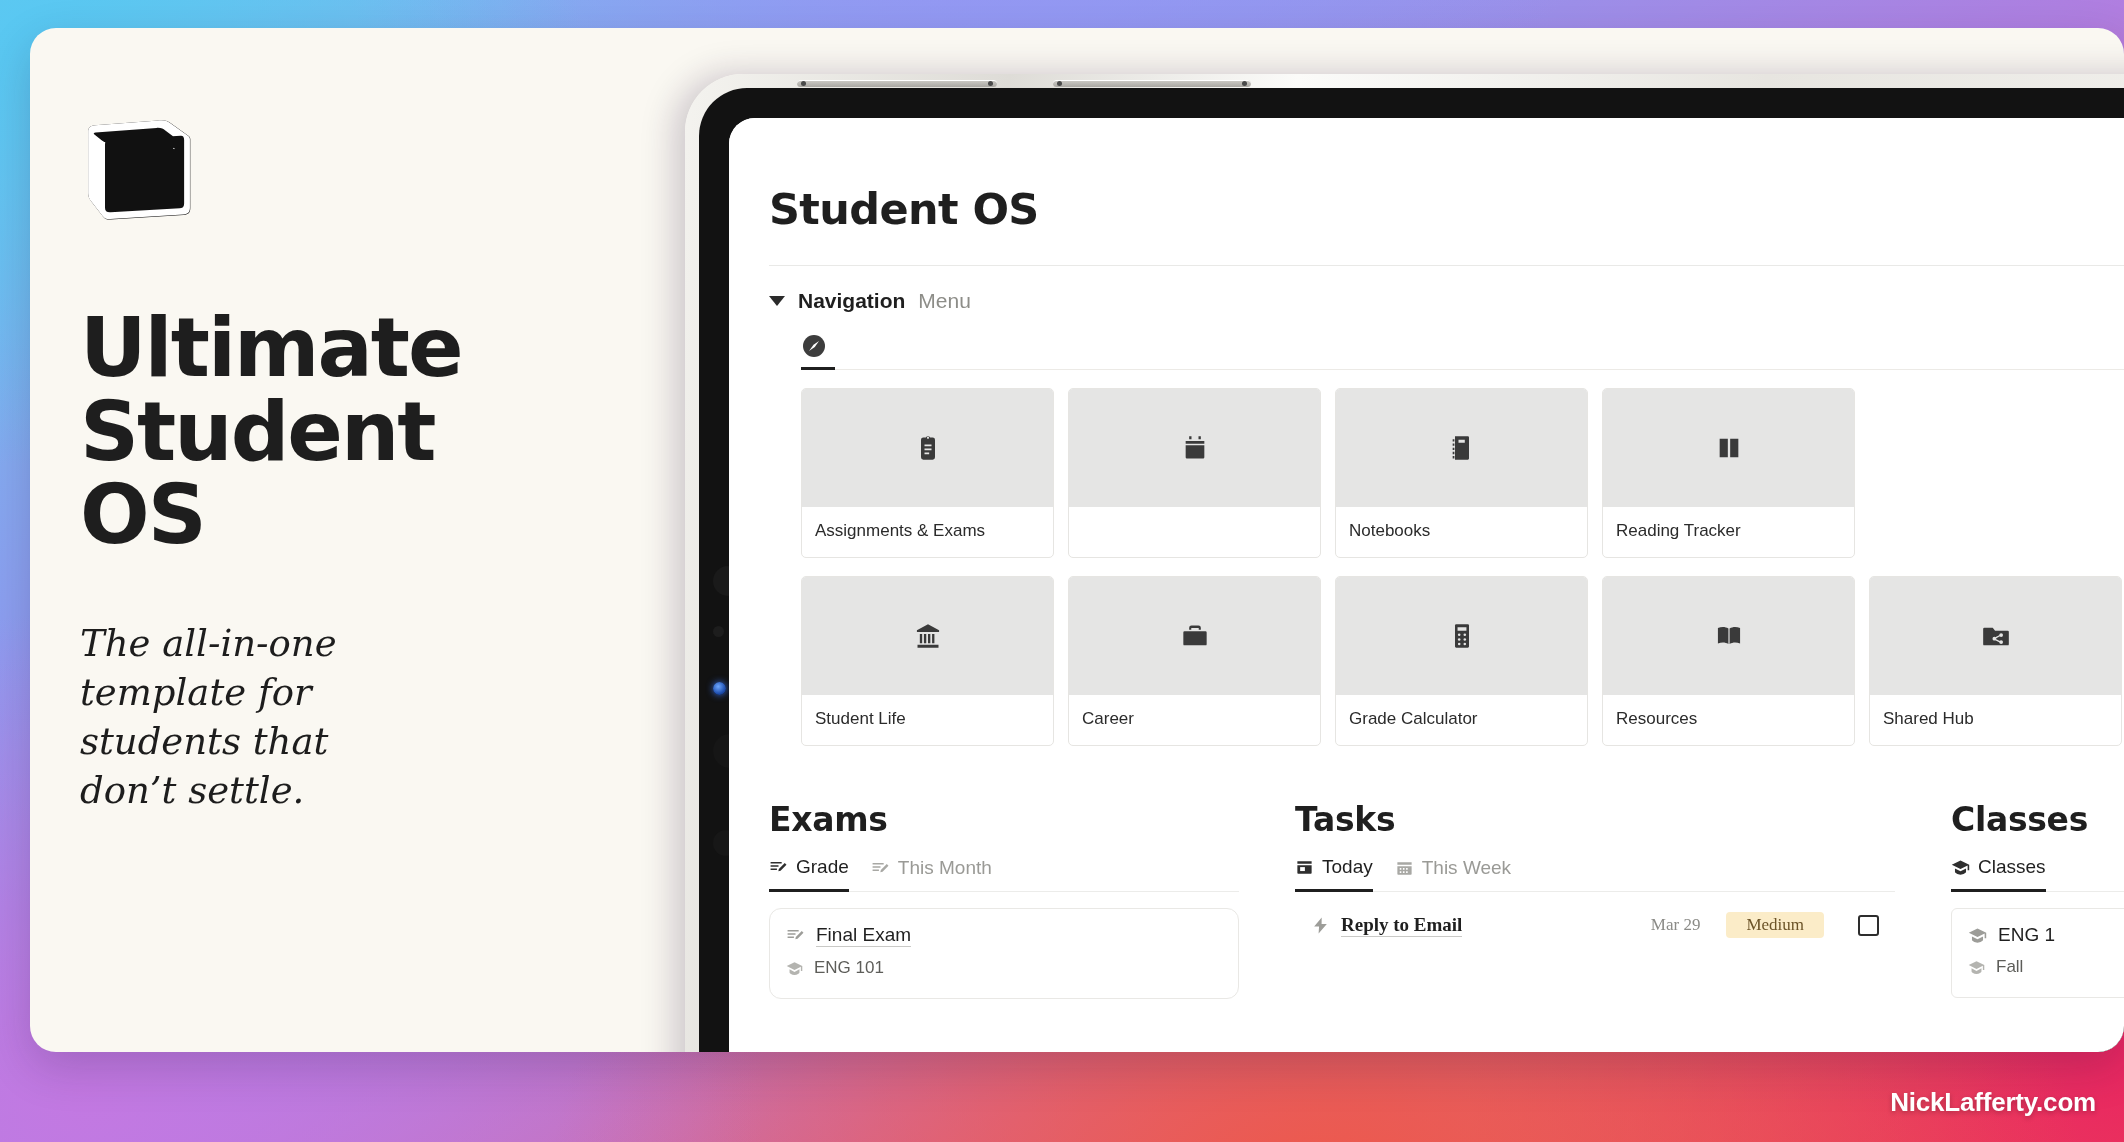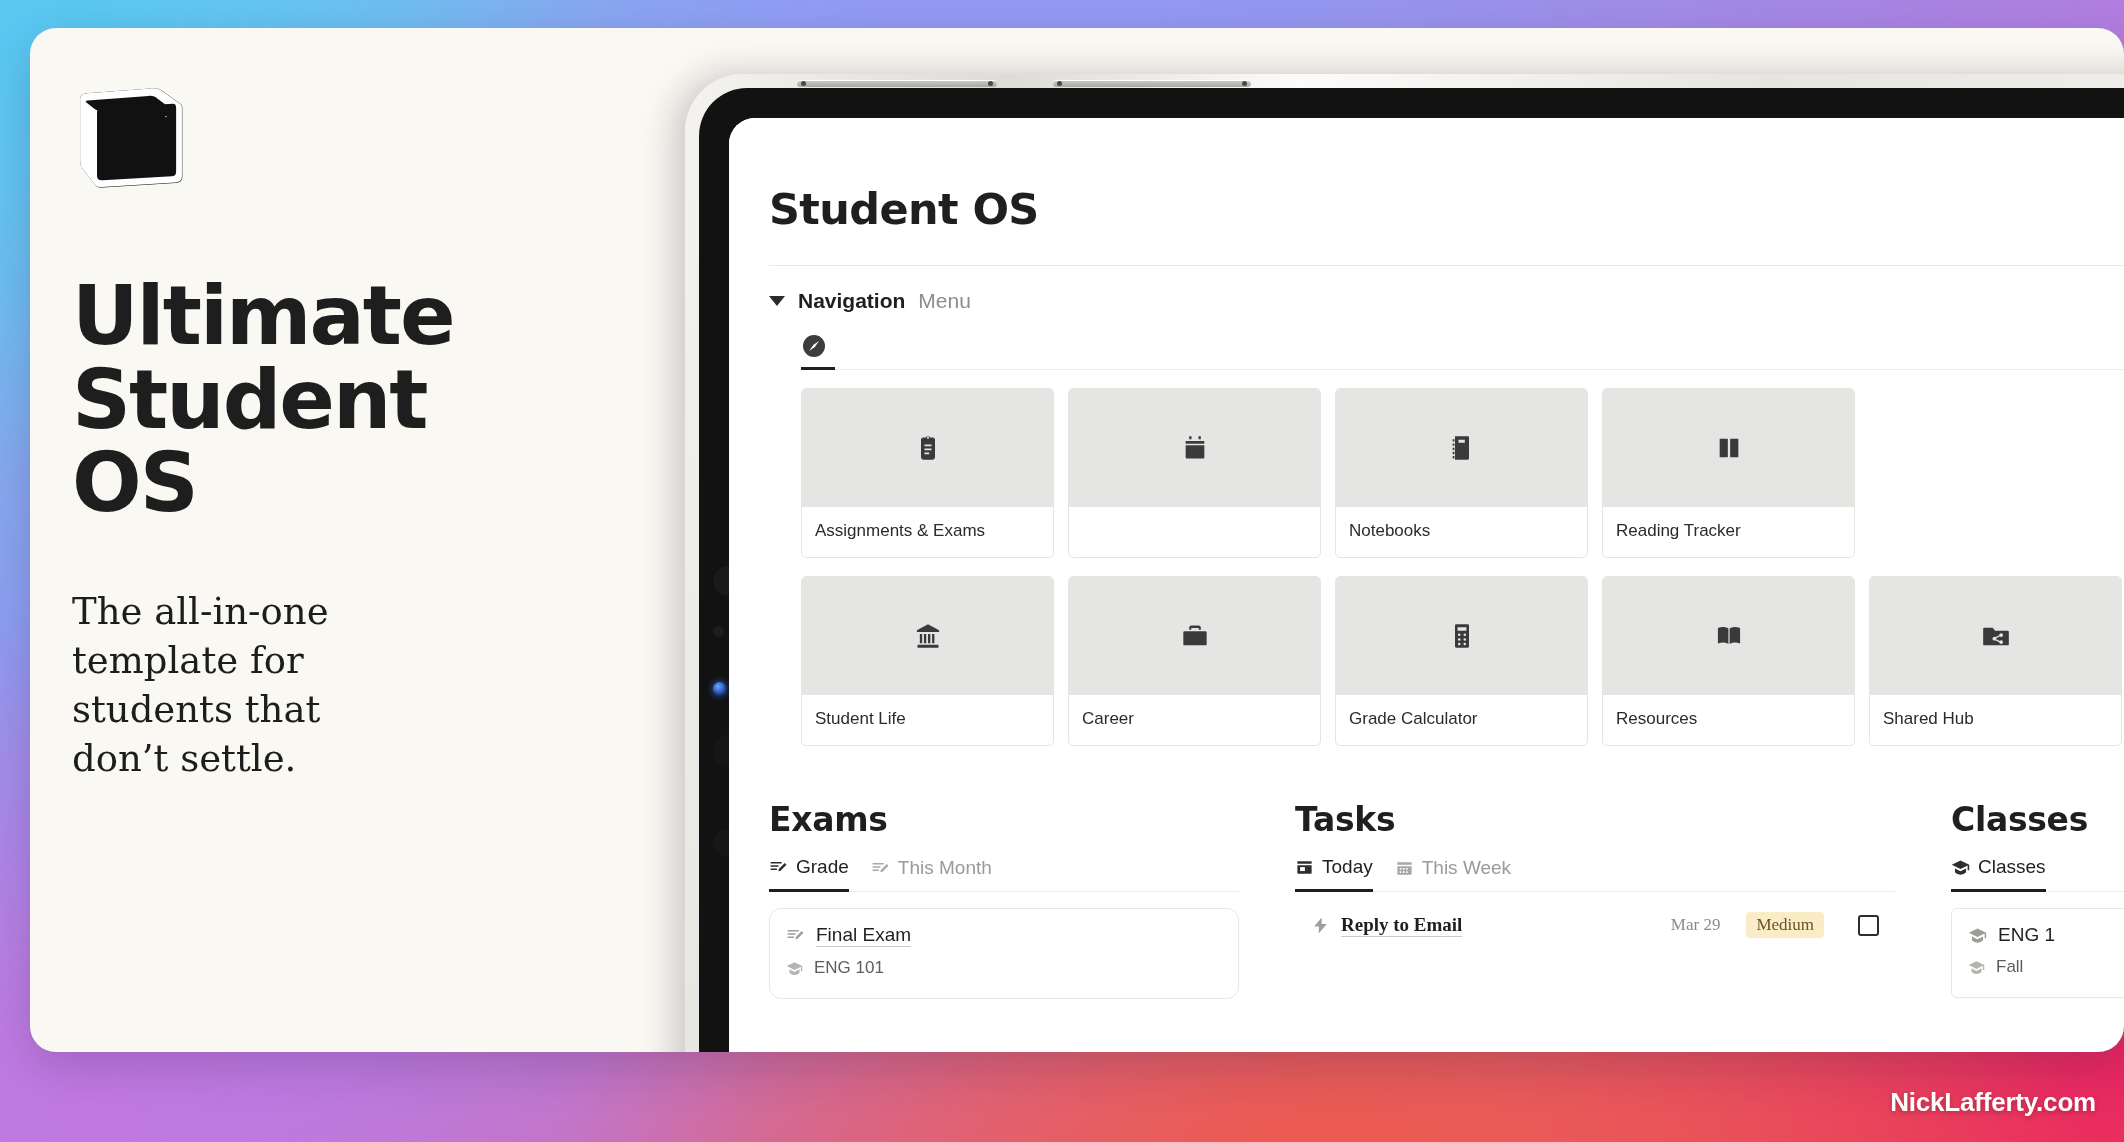--- a/index.html
+++ b/index.html
@@ -34,44 +34,45 @@
     height: 1024px;
     background: #faf8f2;
     border-radius: 26px;
     box-shadow: 0 16px 46px rgba(40,20,60,0.20);
     overflow: hidden;
   }
 
   
   #promo {
     position: absolute;
-    left: 8px; top: 0;
+    left: 16px; top: 0;
     width: 640px;
     height: 100%;
-    padding: 48px 0 0 34px;
+    padding: 80px 0 0 34px;
   }
   .notion-logo { width: 122px; height: 120px; display: block; }
 
   #promo-title {
     margin-top: 78px;
     font-family: "DejaVu Sans", sans-serif;
     font-weight: 700;
     font-size: 82px;
     line-height: 1.02;
     letter-spacing: -2px;
     color: #1e1e1e;
     width: 430px;
   }
   #promo-sub {
     margin-top: 62px;
     font-family: "DejaVu Serif", serif;
     font-size: 37px;
     line-height: 1.33;
     color: #1d1d1d;
     width: 330px;
+    font-style: italic;
   }
 
   
   #tablet {
     position: absolute;
     left: 655px;
     top: 46px;
     width: 1600px;
     height: 1160px;
   }
@@ -290,21 +291,21 @@
   }
   .task-row .bolt { width: 19px; height: 19px; fill: #9d9d99; margin-right: 11px; flex: 0 0 auto; }
   .task-name { color: #1f1f1f; font-weight: 700; border-bottom: 1px solid #c9c9c6; }
   .task-spacer { flex: 1 1 auto; }
   .task-date { color: #8b8b87; font-size: 17px; margin-right: 26px; }
   .task-badge {
     background: #fbecc8;
     color: #6b5327;
     font-size: 17px;
     border-radius: 4px;
-    padding: 3px 10px;
+    padding: 3px 20px;
     margin-right: 34px;
   }
   .task-check {
     width: 21px; height: 21px;
     border: 2px solid #2d2d2d;
     border-radius: 3px;
     flex: 0 0 auto;
   }
 
   

